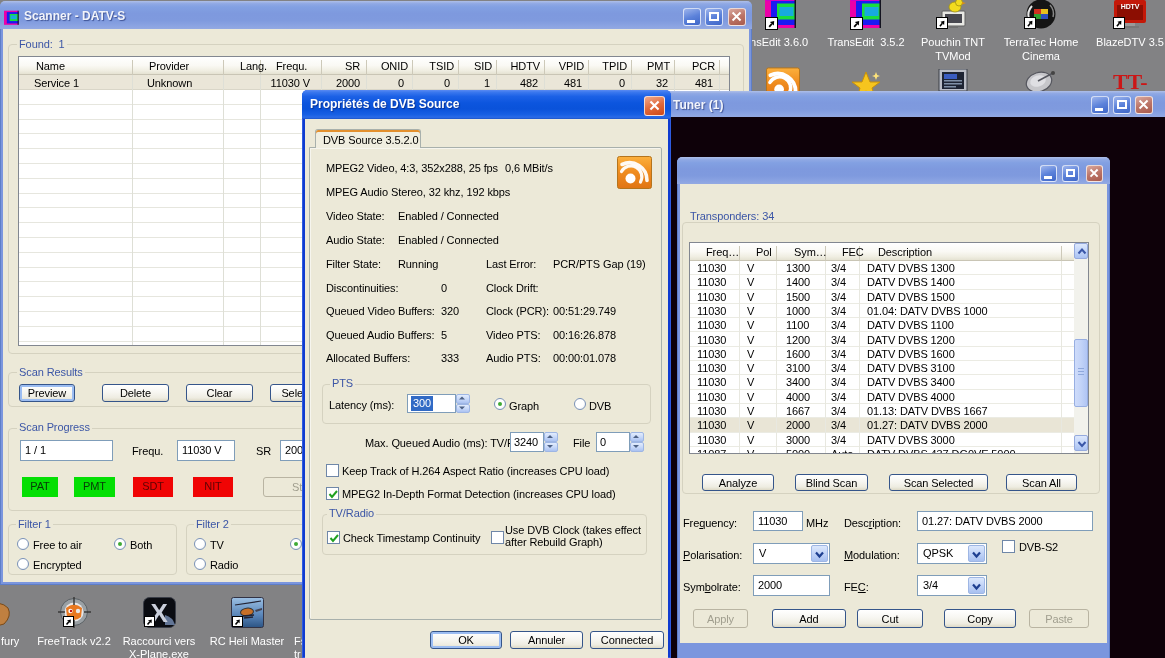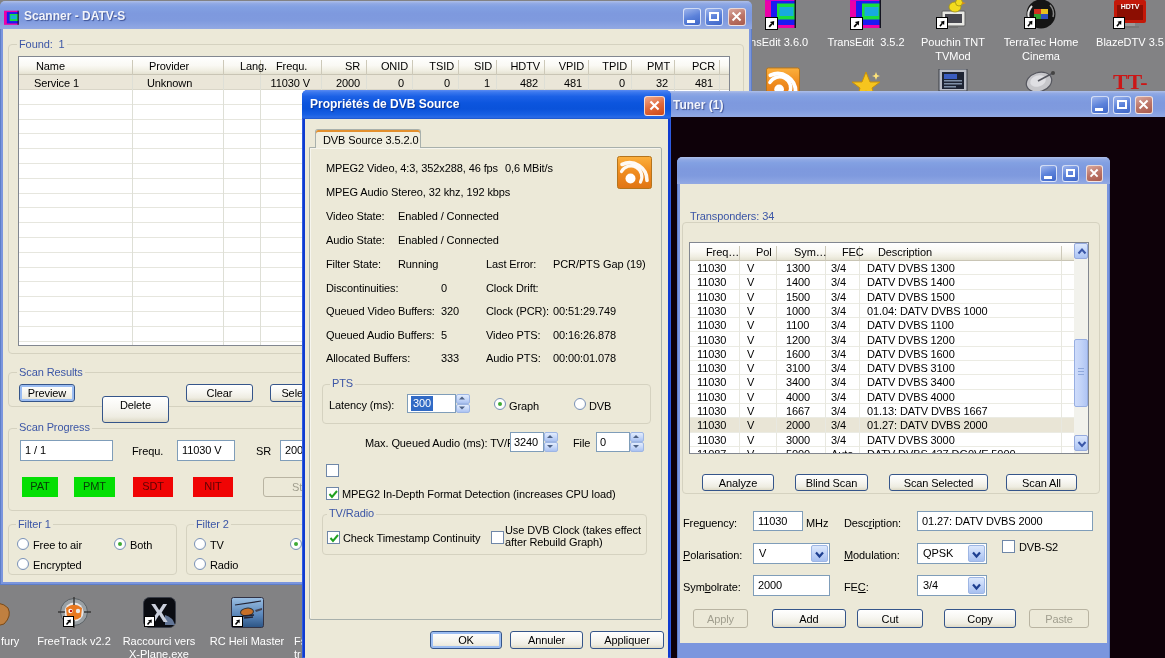--- a/index.html
+++ b/index.html
@@ -295,21 +295,21 @@
         <div class="vline" style="left:525px;top:18px;height:270px;"></div>
         <div class="vline" style="left:569px;top:18px;height:270px;"></div>
         <div class="vline" style="left:612px;top:18px;height:270px;"></div>
         <div class="vline" style="left:655px;top:18px;height:270px;"></div>
         <div class="vline" style="left:700px;top:18px;height:270px;"></div>
     </div>
 
     <div class="gb" style="left:5px;top:343px;width:736px;height:35px;"></div>
     <div class="gbl" style="left:14px;top:337px;">Scan Results</div>
     <div class="btn" style="left:16px;top:355px;width:56px;height:18px;box-shadow:inset 0 0 0 2px #9cbdf2;line-height:17px;">Preview</div>
-    <div class="btn" style="left:99px;top:355px;width:67px;height:27px;line-height:17px;margin-top:12px;">Delete</div>
+    <div class="btn" style="left:99px;top:355px;width:67px;height:18px;line-height:17px;">Delete</div>
     <div class="btn" style="left:183px;top:355px;width:67px;height:18px;line-height:17px;">Clear</div>
     <div class="btn" style="left:267px;top:355px;width:67px;height:18px;line-height:17px;">Select All</div>
 
     <div class="gb" style="left:5px;top:399px;width:736px;height:83px;"></div>
     <div class="gbl" style="left:14px;top:392px;">Scan Progress</div>
     <div class="tf" style="left:17px;top:411px;width:93px;height:21px;line-height:19px;padding-left:4px;">1 / 1</div>
     <div class="lbl" style="left:129px;top:416px;">Frequ.</div>
     <div class="tf" style="left:174px;top:411px;width:58px;height:21px;line-height:19px;padding-left:4px;">11030 V</div>
     <div class="lbl" style="left:253px;top:416px;">SR</div>
     <div class="tf" style="left:277px;top:411px;width:60px;height:21px;line-height:19px;padding-left:4px;">2000</div>
@@ -571,21 +571,21 @@
             <stop offset="0.5" stop-color="#ef8b1e"></stop>
             <stop offset="1" stop-color="#e07514"></stop>
           </linearGradient>
         </defs>
       <rect x="0.5" y="0.5" width="34" height="32" rx="2" fill="url(#og)" stroke="#b5741c"></rect>
       <circle cx="13.5" cy="22.5" r="5" fill="#fff"></circle>
       <path d="M4.5 15.5 A 10.5 10.5 0 0 1 23.5 26" fill="none" stroke="#fff" stroke-width="3.2" stroke-linecap="round" opacity="0.95"></path>
       <path d="M5 8.5 A 17.5 17.5 0 0 1 30 24.5" fill="none" stroke="#fff" stroke-width="3.6" stroke-linecap="round" opacity="0.95"></path>
     </svg>
 
-    <div class="lbl" style="left:21px;top:43px;">MPEG2 Video, 4:3, 352x288, 46 fps</div>
+    <div class="lbl" style="left:21px;top:43px;">MPEG2 Video, 4:3, 352x288, 25 fps</div>
       <div class="lbl" style="left:200px;top:43px;">0,6 MBit/s</div>
     <div class="lbl" style="left:21px;top:67px;">MPEG Audio Stereo, 32 khz, 192 kbps</div>
     <div class="lbl" style="left:21px;top:91px;">Video State:</div>
       <div class="lbl" style="left:93px;top:91px;">Enabled / Connected</div>
     <div class="lbl" style="left:21px;top:115px;">Audio State:</div>
       <div class="lbl" style="left:93px;top:115px;">Enabled / Connected</div>
     <div class="lbl" style="left:21px;top:139px;">Filter State:</div>
       <div class="lbl" style="left:93px;top:139px;">Running</div>
     <div class="lbl" style="left:181px;top:139px;">Last Error:</div>
       <div class="lbl" style="left:248px;top:139px;">PCR/PTS Gap (19)</div>
@@ -653,20 +653,21 @@
           </svg>
         </div>
         <div class="dn">
           <svg width="12" height="9" viewBox="0 0 12 9">
             <path d="M3 3 L6 6 L9 3 Z" fill="#4d6185"></path>
           </svg>
         </div>
       </div>
 
     <div class="cb" style="left:21px;top:345px;"></div>
+    <div class="lbl" style="left:37px;top:346px;">Keep Track of H.264 Aspect Ratio (increases CPU load)</div>
     <div class="cb" style="left:21px;top:368px;">
         <svg width="13" height="13" viewBox="0 0 13 13">
           <path d="M2.5 6 L5 9 L10 3" fill="none" stroke="#21a121" stroke-width="2"></path>
         </svg>
       </div>
     <div class="lbl" style="left:37px;top:369px;">MPEG2 In-Depth Format Detection (increases CPU load)</div>
 
     <div class="gb" style="left:17px;top:395px;width:325px;height:41px;"></div>
     <div class="gbl" style="left:22px;top:388px;">TV/Radio</div>
     <div class="cb" style="left:22px;top:412px;">
@@ -674,15 +675,15 @@
           <path d="M2.5 6 L5 9 L10 3" fill="none" stroke="#21a121" stroke-width="2"></path>
         </svg>
       </div>
     <div class="lbl" style="left:38px;top:413px;">Check Timestamp Continuity</div>
     <div class="cb" style="left:186px;top:412px;"></div>
     <div class="lbl" style="left:200px;top:405px;">Use DVB Clock (takes effect</div>
     <div class="lbl" style="left:200px;top:417px;">after Rebuild Graph)</div>
 
     <div class="btn" style="left:125px;top:512px;width:72px;height:18px;line-height:17px;box-shadow:inset 0 0 0 2px #9cbdf2;">OK</div>
     <div class="btn" style="left:205px;top:512px;width:73px;height:18px;line-height:17px;">Annuler</div>
-    <div class="btn" style="left:285px;top:512px;width:74px;height:18px;line-height:17px;">Appliquer</div>
+    <div class="btn" style="left:285px;top:512px;width:74px;height:18px;line-height:17px;">Connected</div>
   </div>
 </div>
 
 </body></html>

